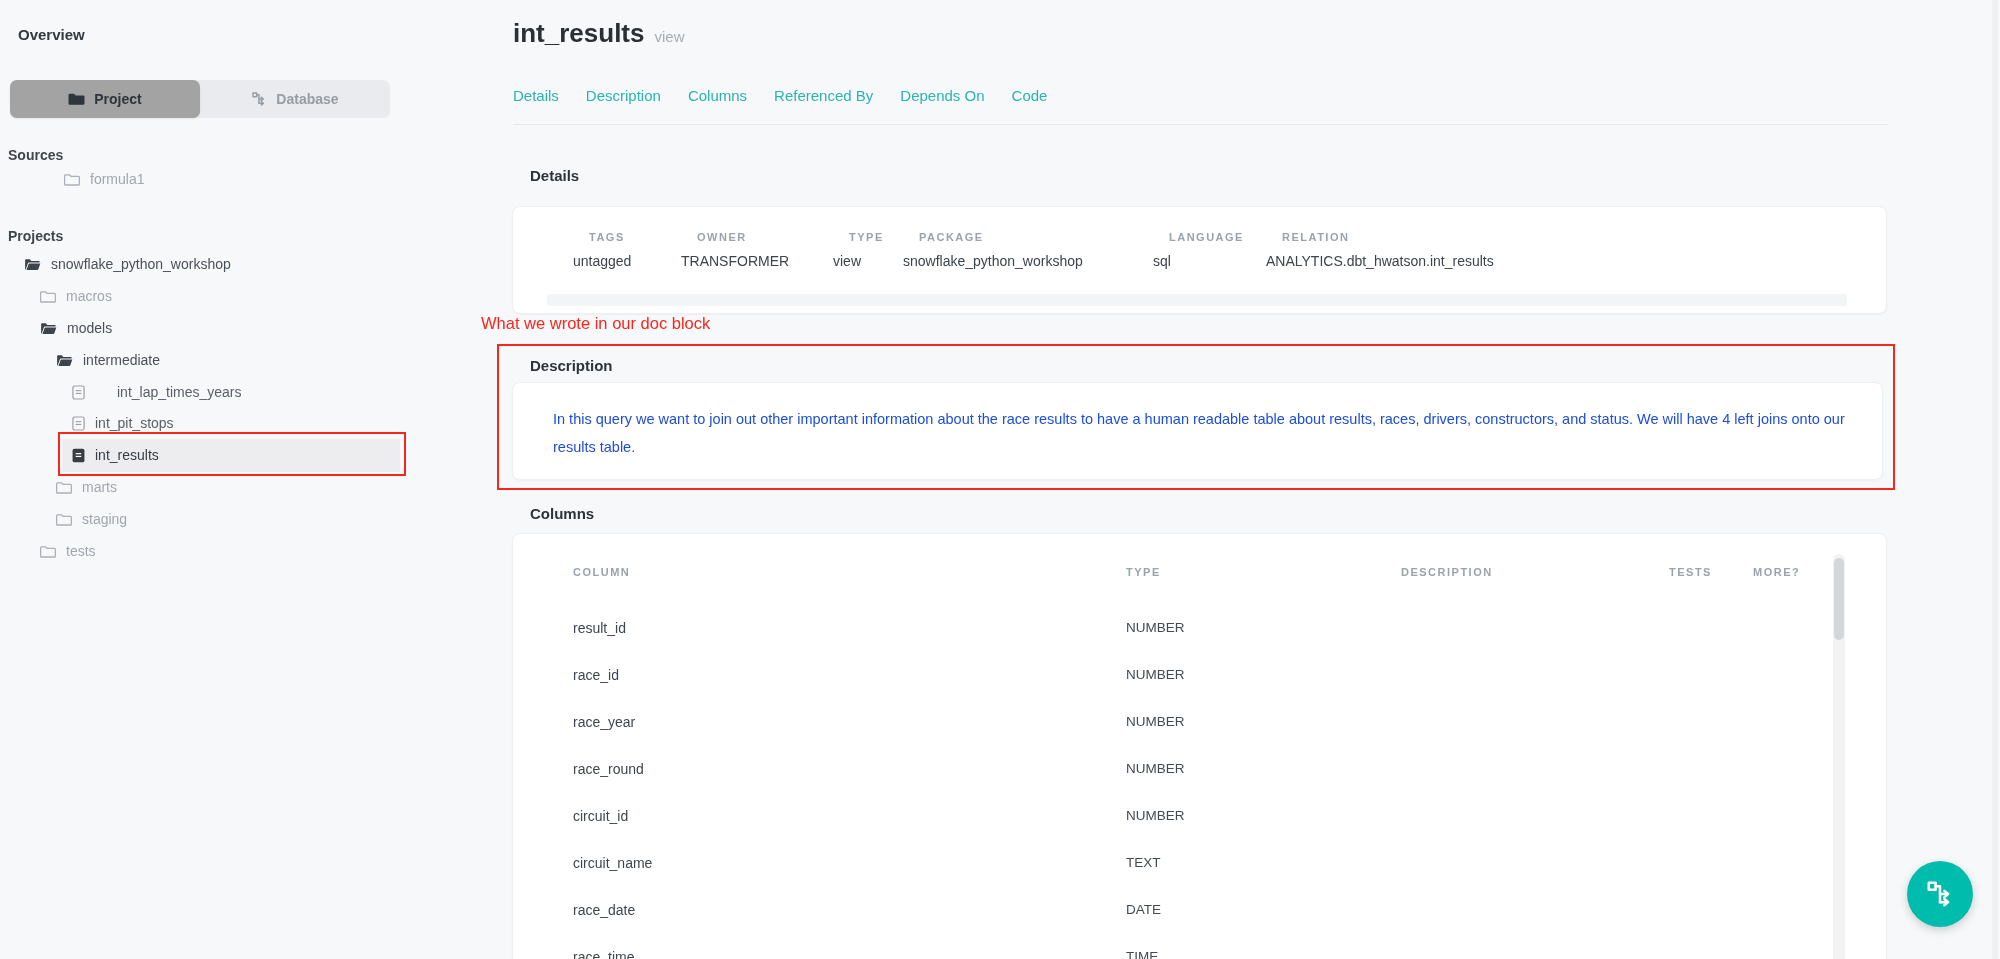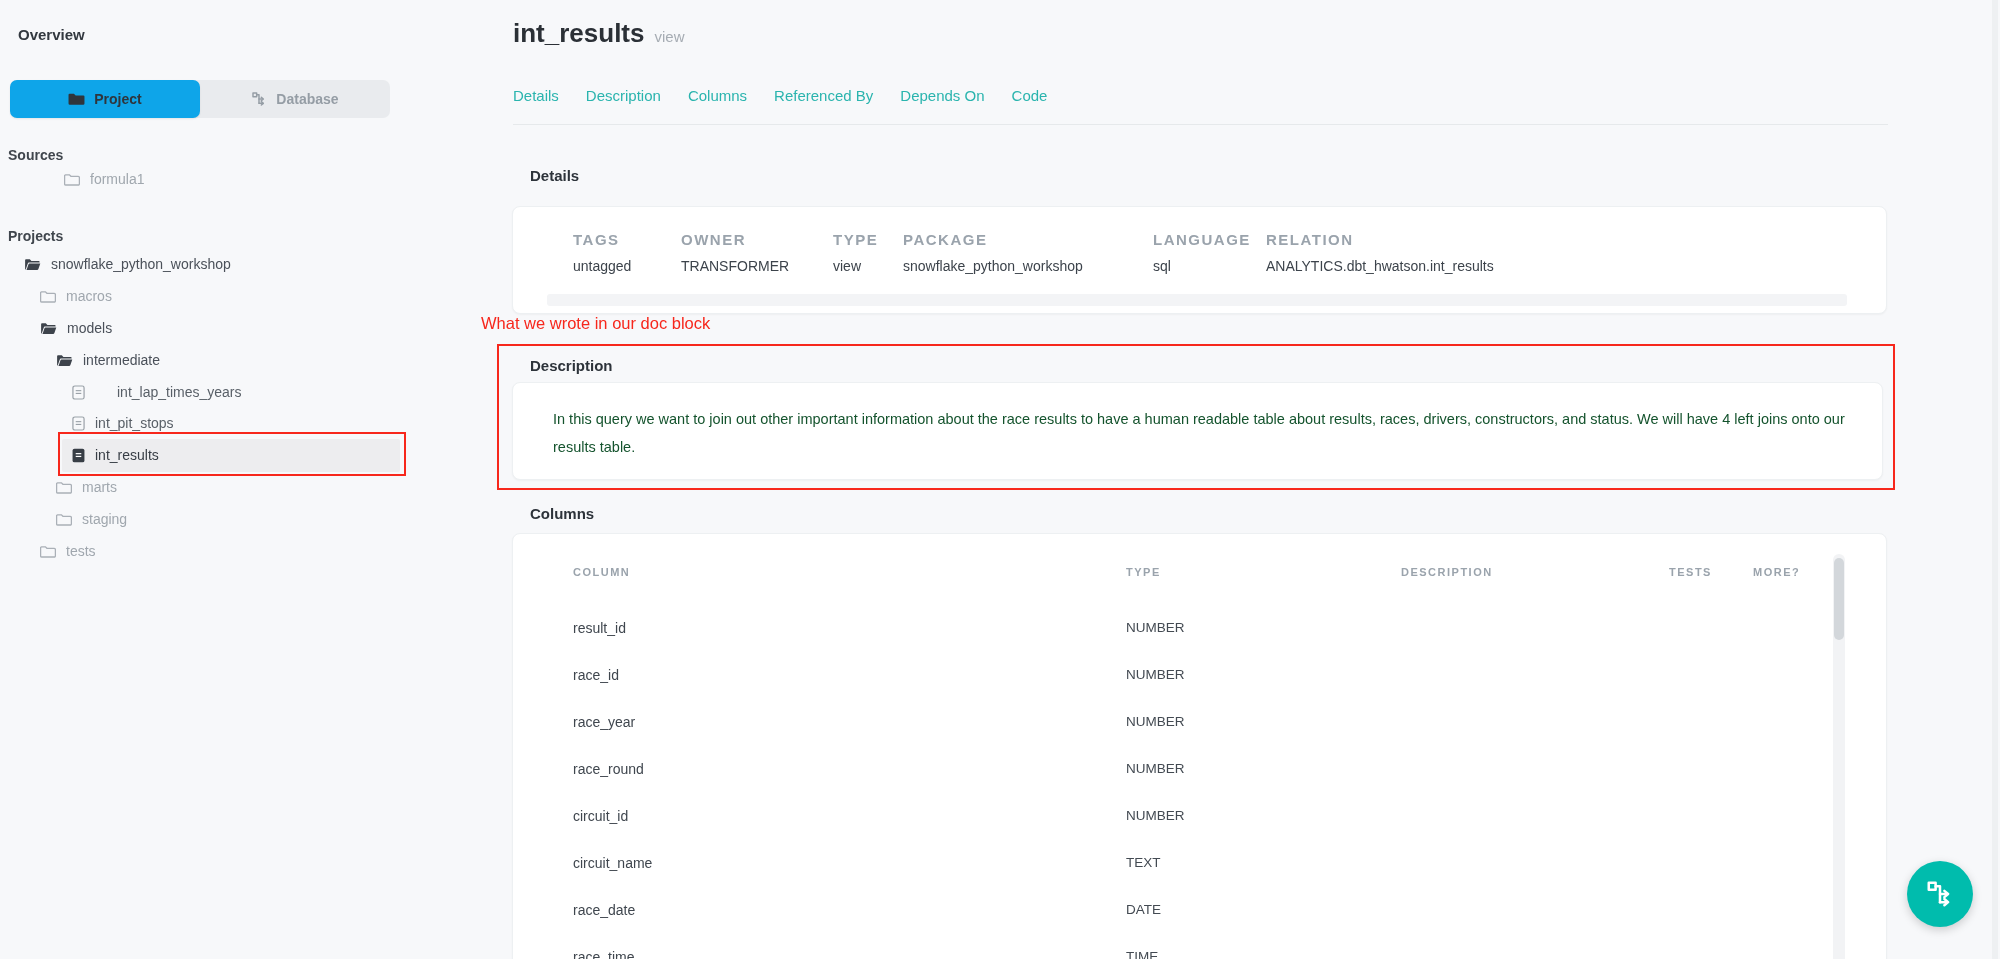--- a/index.html
+++ b/index.html
@@ -5,21 +5,21 @@
   * { margin:0; padding:0; box-sizing:border-box; }
   html,body { width:2000px; height:959px; }
   body { font-family:"Liberation Sans", sans-serif; background:#f7f8fa; color:#3c434b; overflow:hidden; }
   .page { position:relative; width:2000px; height:959px; overflow:hidden; }
 
   
   .sidebar { position:absolute; left:0; top:0; width:400px; height:881px; }
   .overview { position:absolute; left:18px; top:26px; font-size:15px; font-weight:700; color:#32383f; }
   .toggle { position:absolute; left:10px; top:80px; width:380px; height:38px; background:#e9ebee; border-radius:7px; display:flex; }
   .toggle-btn { flex:1; display:flex; align-items:center; justify-content:center; gap:9px; font-size:14px; font-weight:700; border-radius:7px; cursor:pointer; }
-  .toggle-btn.active { background:#0ea5e9; color:#2f353c; box-shadow:0 1px 2px rgba(0,0,0,.08); }
+  .toggle-btn.active { background:#a3a3a3; color:#2f353c; box-shadow:0 1px 2px rgba(0,0,0,.08); }
   .toggle-btn.inactive { color:#959da5; }
   .side-label { position:absolute; left:8px; font-size:14px; font-weight:700; color:#40464d; }
   .tree-row { position:absolute; display:flex; align-items:center; gap:10px; height:22px; font-size:14px; cursor:pointer; white-space:nowrap; }
   .tree-row.dim { color:#a0a7ae; }
   .tree-row.dark { color:#4a5059; }
   .tree-row svg { flex:0 0 auto; }
   .sel-bg { position:absolute; left:62px; top:439px; width:338px; height:33px; background:#ededef; border-radius:2px; }
   .sel-red-box { position:absolute; left:58px; top:432px; width:348px; height:44px; border:2px solid #f7271c; }
 
   
@@ -28,29 +28,29 @@
   .title-sub { font-size:15px; color:#a6acb3; margin-left:10px; font-weight:400; }
   .tabs { position:absolute; left:513px; top:87px; display:flex; gap:27px; font-size:15px; color:#2ab4ae; }
   .tab { cursor:pointer; }
   .hdiv { position:absolute; left:513px; top:124px; width:1375px; height:1px; background:#e6e9eb; }
 
   .sec-heading { position:absolute; font-size:15px; font-weight:700; color:#2d333a; }
   .card { position:absolute; background:#ffffff; border:1px solid #edf0f2; border-radius:8px; box-shadow:0 1px 2px rgba(16,22,26,.04); }
 
   .details-card { left:512px; top:206px; width:1375px; height:108px; }
   .kv { position:absolute; top:24px; }
-  .kv-label { font-size:15px; font-weight:700; letter-spacing:1.5px; color:#9aa3ac; }
+  .kv-label { font-size:11px; font-weight:700; letter-spacing:1.5px; color:#9aa3ac;margin-left:16px; }
   .kv-value { font-size:14px; color:#3c434b; margin-top:10px; }
   .details-strip { position:absolute; left:34px; top:87px; width:1300px; height:12px; background:#f3f4f6; border-radius:3px; }
 
   .annotation-text { position:absolute; left:481px; top:314px; font-size:16.5px; color:#f7271c; }
   .annotation-box { position:absolute; left:497px; top:344px; width:1398px; height:146px; border:2px solid #f7271c; }
 
   .desc-card { left:512px; top:382px; width:1371px; height:98px; }
-  .desc-body { position:absolute; left:40px; top:22px; width:1300px; font-size:14.5px; line-height:28px; color:#14532d; }
+  .desc-body { position:absolute; left:40px; top:22px; width:1300px; font-size:14.5px; line-height:28px; color:#1d4ed8; }
 
   .columns-card { left:512px; top:533px; width:1375px; height:440px; }
   .col-headers { position:absolute; top:32px; left:0; right:0; font-size:11px; font-weight:700; letter-spacing:1.5px; color:#9aa3ac; }
   .col-headers span { position:absolute; }
   .ch-column { left:60px; } .ch-type { left:613px; } .ch-desc { left:888px; } .ch-tests { left:1156px; } .ch-more { left:1240px; }
   .col-rows { position:absolute; top:72px; left:0; right:0; }
   .col-row { position:relative; height:47px; }
   .cell-name { position:absolute; left:60px; top:14px; font-size:14px; color:#3f464e; }
   .cell-type { position:absolute; left:613px; top:14px; font-size:13.5px; color:#434a52; }
   .table-scrollbar { position:absolute; left:1320px; top:20px; width:12px; bottom:0; background:#f2f3f5; border-radius:6px; }

